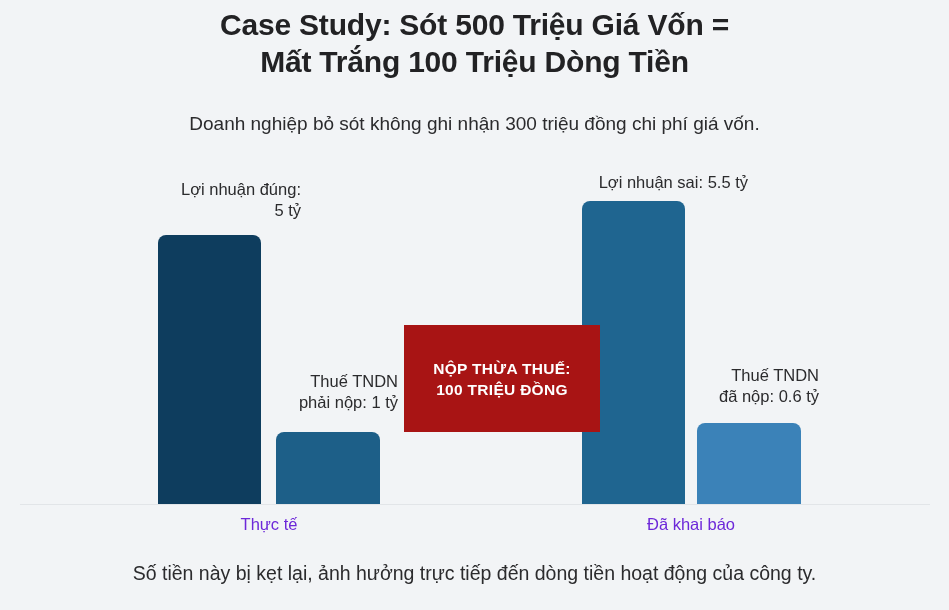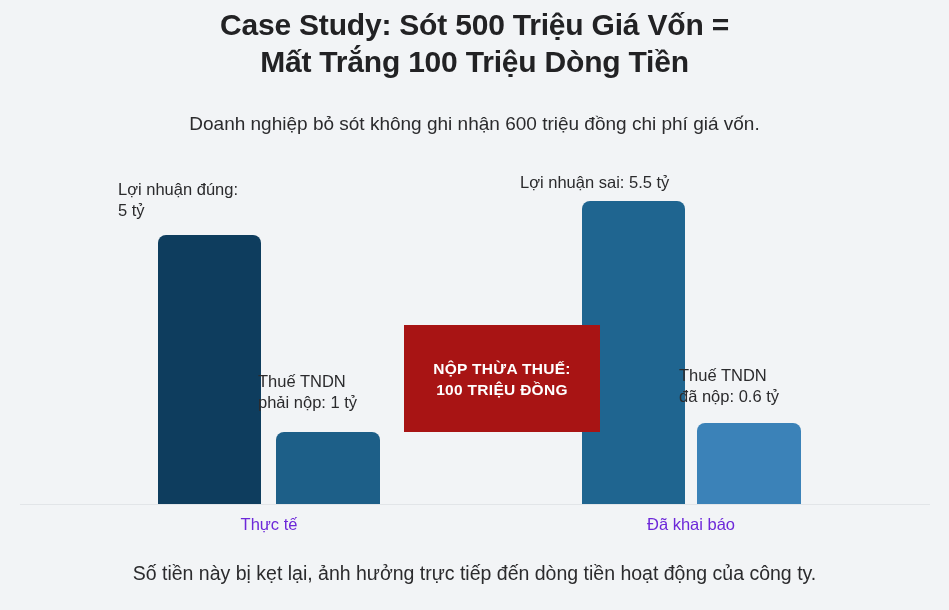--- a/index.html
+++ b/index.html
@@ -35,21 +35,21 @@
   .bar {
     position:absolute; bottom:6px;
     border-radius:8px 8px 0 0;
   }
   .bar.b1 { left:158px; width:103px; height:269px; background:#0e3d5e; }
   .bar.b2 { left:276px; width:104px; height: 72px; background:#1d5f88; }
   .bar.b3 { left:582px; width:103px; height:303px; background:#1f6590; }
   .bar.b4 { left:697px; width:104px; height: 81px; background:#3b82b8; }
 
   .blabel {
-    position:absolute; text-align:left;
+    position:absolute; text-align:right;
     font-size:16.5px; line-height:21px; color:#2b2b2d;
   }
   .blabel.l1 { left:118px; top:29px;  width:183px; }
   .blabel.l2 { left:258px; top:221px; width:140px; }
   .blabel.l3 { left:520px; top:22px;  width:228px; }
   .blabel.l4 { left:679px; top:215px; width:140px; }
 
   
   .callout {
     position:absolute; left:404px; top:175px;
@@ -81,21 +81,21 @@
 </head>
 <body>
 
 <div class="page">
 
   <div class="title">
     <div>Case Study: Sót 500 Triệu Giá Vốn =</div>
     <div>Mất Trắng 100 Triệu Dòng Tiền</div>
   </div>
 
-  <div class="subtitle">Doanh nghiệp bỏ sót không ghi nhận 600 triệu đồng chi phí giá vốn.</div>
+  <div class="subtitle">Doanh nghiệp bỏ sót không ghi nhận 300 triệu đồng chi phí giá vốn.</div>
 
   <div class="plot">
 
     <div class="baseline"></div>
 
     <div class="blabel l1">
       <div>Lợi nhuận đúng:</div>
       <div>5 tỷ</div>
     </div>
     <div class="bar b1"></div>

